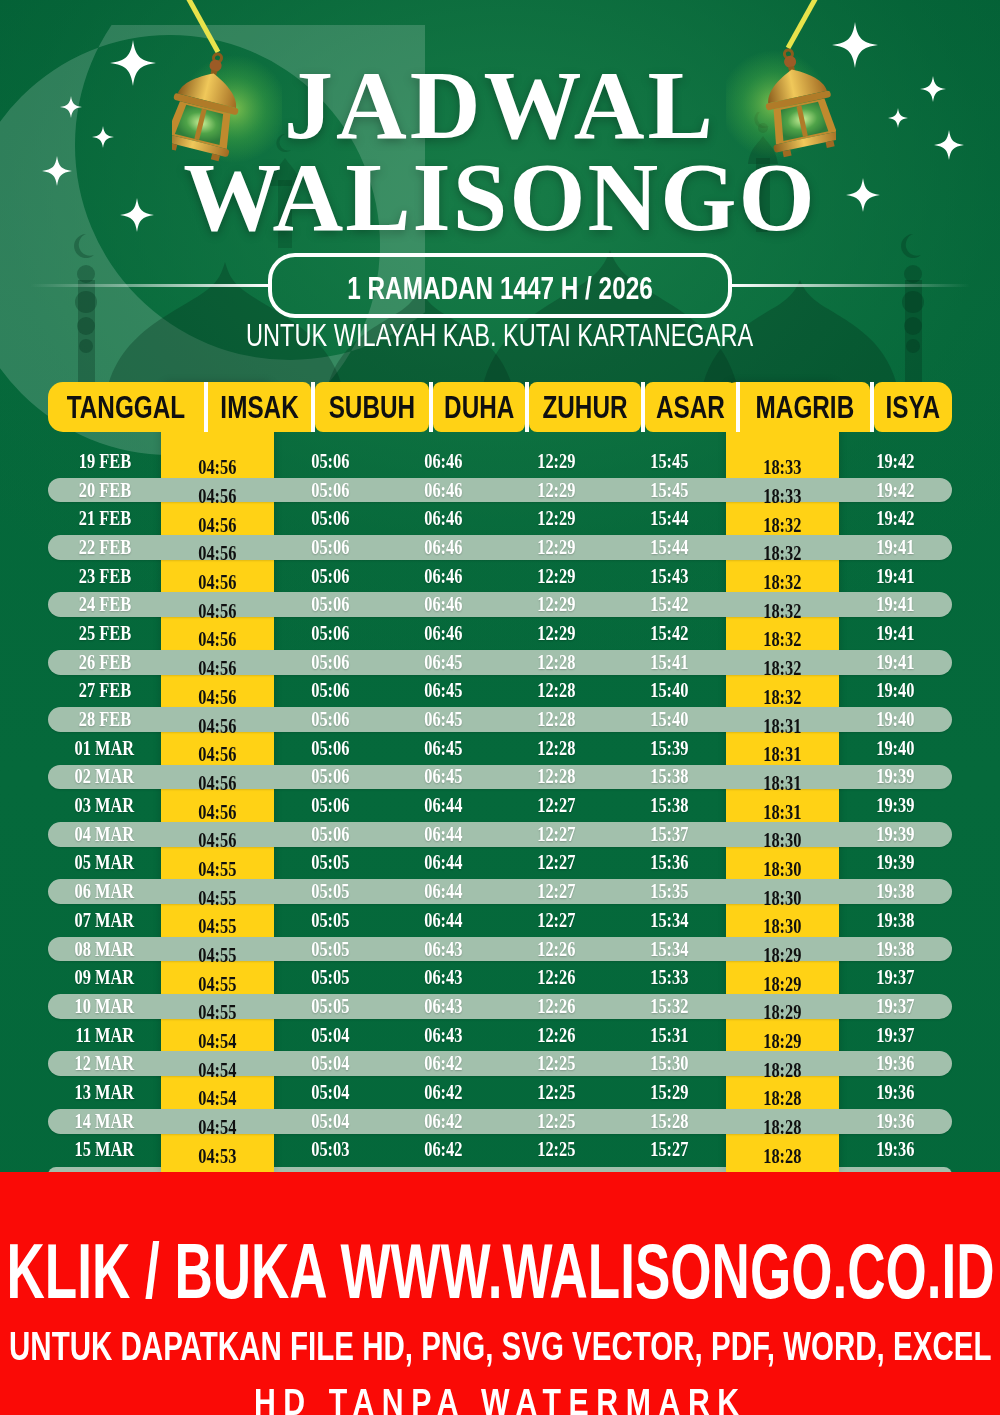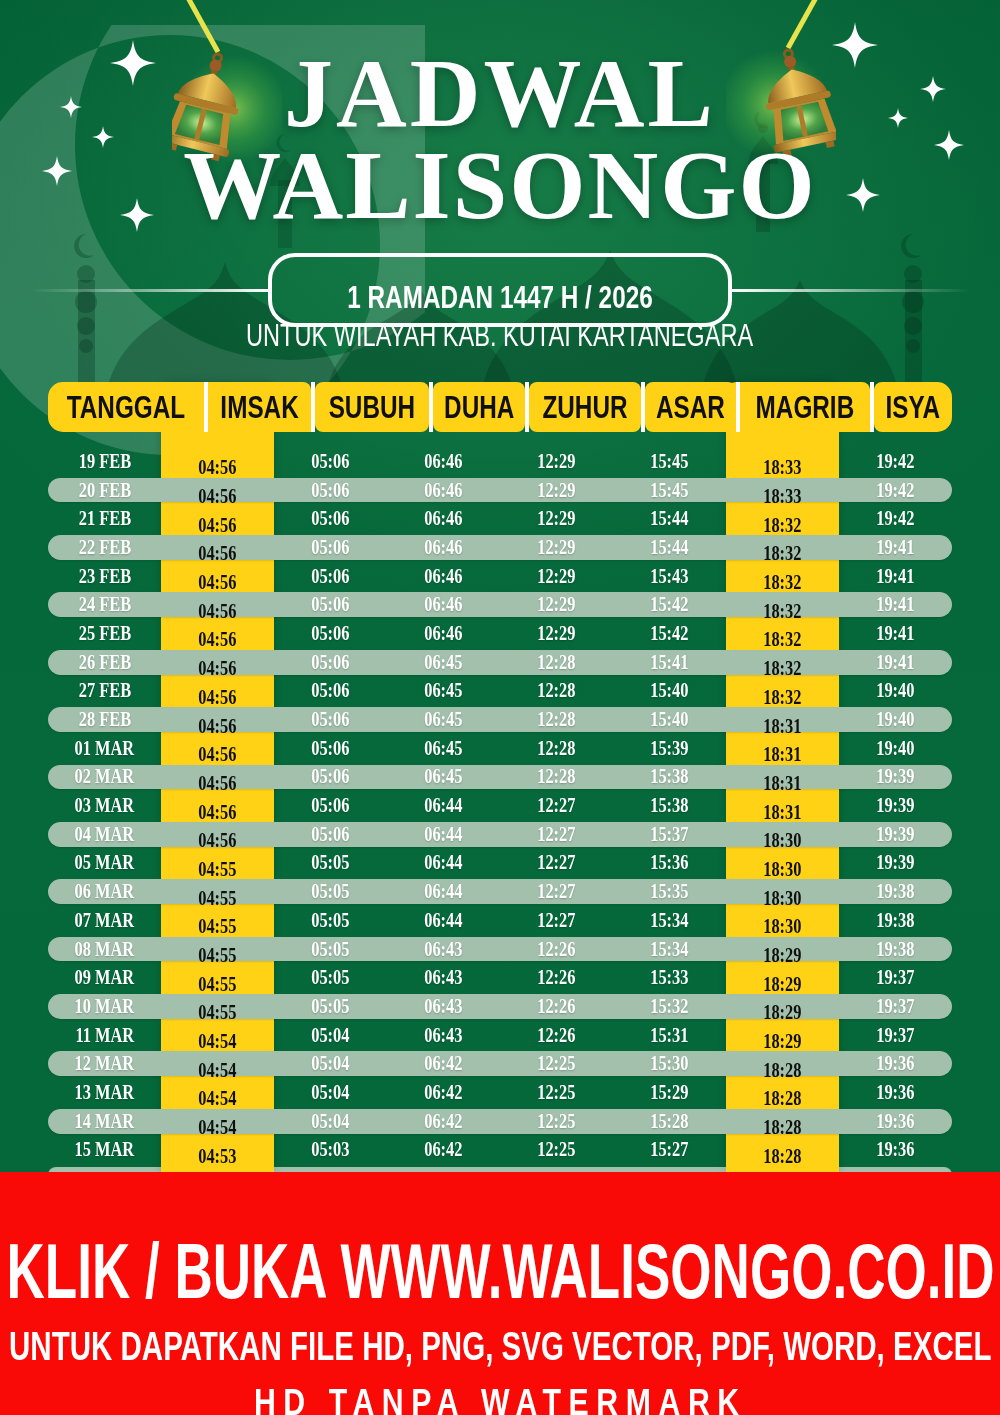--- a/index.html
+++ b/index.html
@@ -21,30 +21,30 @@
   .decor{position:absolute;z-index:1;pointer-events:none;}
   .moon{left:-45px;top:25px;}
   .skyline{left:0;top:222px;width:1000px;}
   .minitower-r{left:728px;top:112px;}
   .minitower-l{left:250px;top:128px;}
   .star{position:absolute;z-index:2;}
   .lantern{position:absolute;z-index:2;}
   .lantern.left{left:172px;top:-6px;}
   .lantern.right{left:726px;top:-6px;}
   
-  .title{position:absolute;top:48px;left:0;width:100%;text-align:center;z-index:3;
+  .title{position:absolute;top:60px;left:0;width:100%;text-align:center;z-index:3;
     font-family:"Liberation Serif",serif;font-weight:bold;color:#fff;
     text-shadow:0 3px 10px rgba(0,0,0,.28);}
   .title .l1{font-size:98px;line-height:.92;letter-spacing:3px;}
   .title .l2{font-size:98px;line-height:.96;letter-spacing:2px;}
   .badge-row{position:absolute;top:253px;left:0;width:100%;display:flex;align-items:center;justify-content:center;z-index:3;}
   .badge-line{width:238px;height:3px;}
   .badge-line.l{background:linear-gradient(to left,#fff,rgba(255,255,255,0));}
   .badge-line.r{background:linear-gradient(to right,#fff,rgba(255,255,255,0));}
-  .badge{border:4px solid #fff;border-radius:27px;padding:22px 27px 7px;color:#fff;font-weight:bold;font-size:32px;white-space:nowrap;}
+  .badge{border:4px solid #fff;border-radius:27px;padding:13px 27px 7px;color:#fff;font-weight:bold;font-size:32px;white-space:nowrap;}
   .subtitle{position:absolute;top:318px;left:0;width:100%;text-align:center;z-index:3;
     color:#fff;font-weight:normal;font-size:31px;}
   
   .cnd{display:inline-block;transform:scaleX(.76);transform-origin:center;white-space:nowrap;}
   .cnd2{display:inline-block;transform:scaleX(.82);transform-origin:center;white-space:nowrap;}
   
   .table-wrap{position:absolute;left:48px;top:382px;width:904px;height:790px;z-index:3;}
   .strip{position:absolute;top:0;bottom:0;width:12.5%;background:var(--yellow);z-index:2;
     border-radius:10px 10px 0 0;box-shadow:0 0 8px rgba(0,0,0,.18);}
   .strip.imsak{left:12.5%;}

